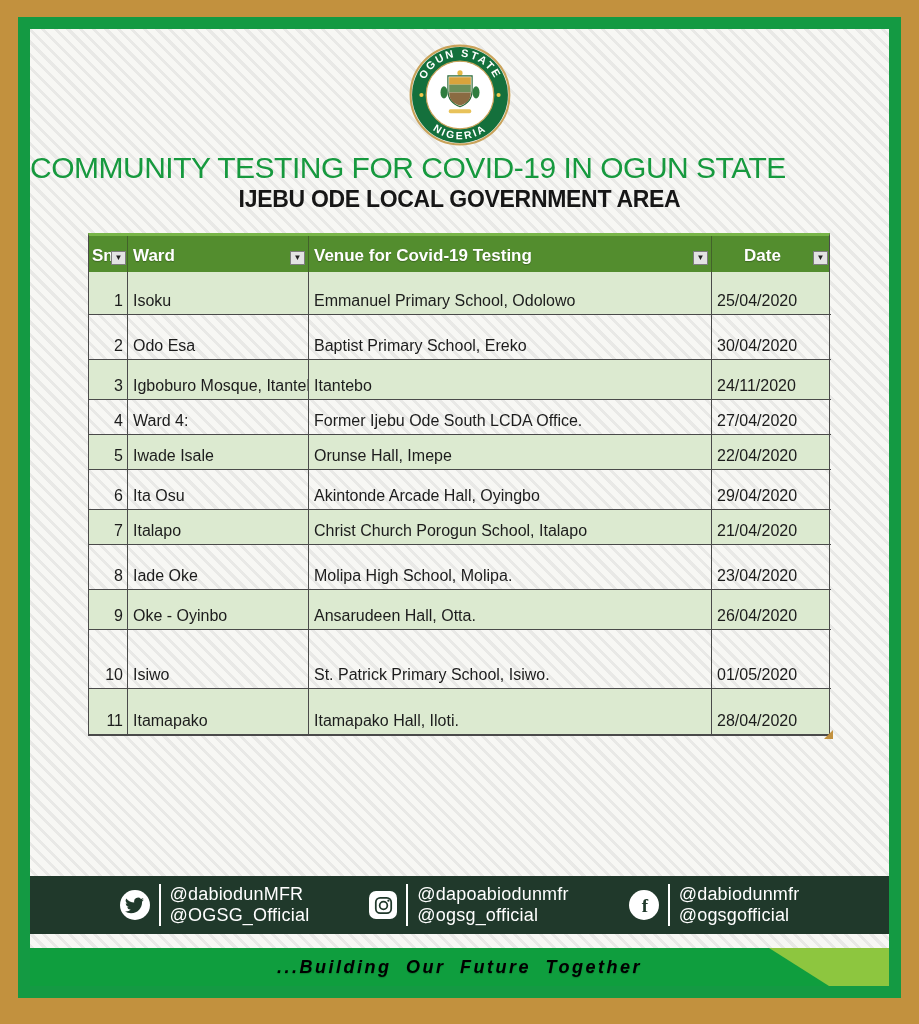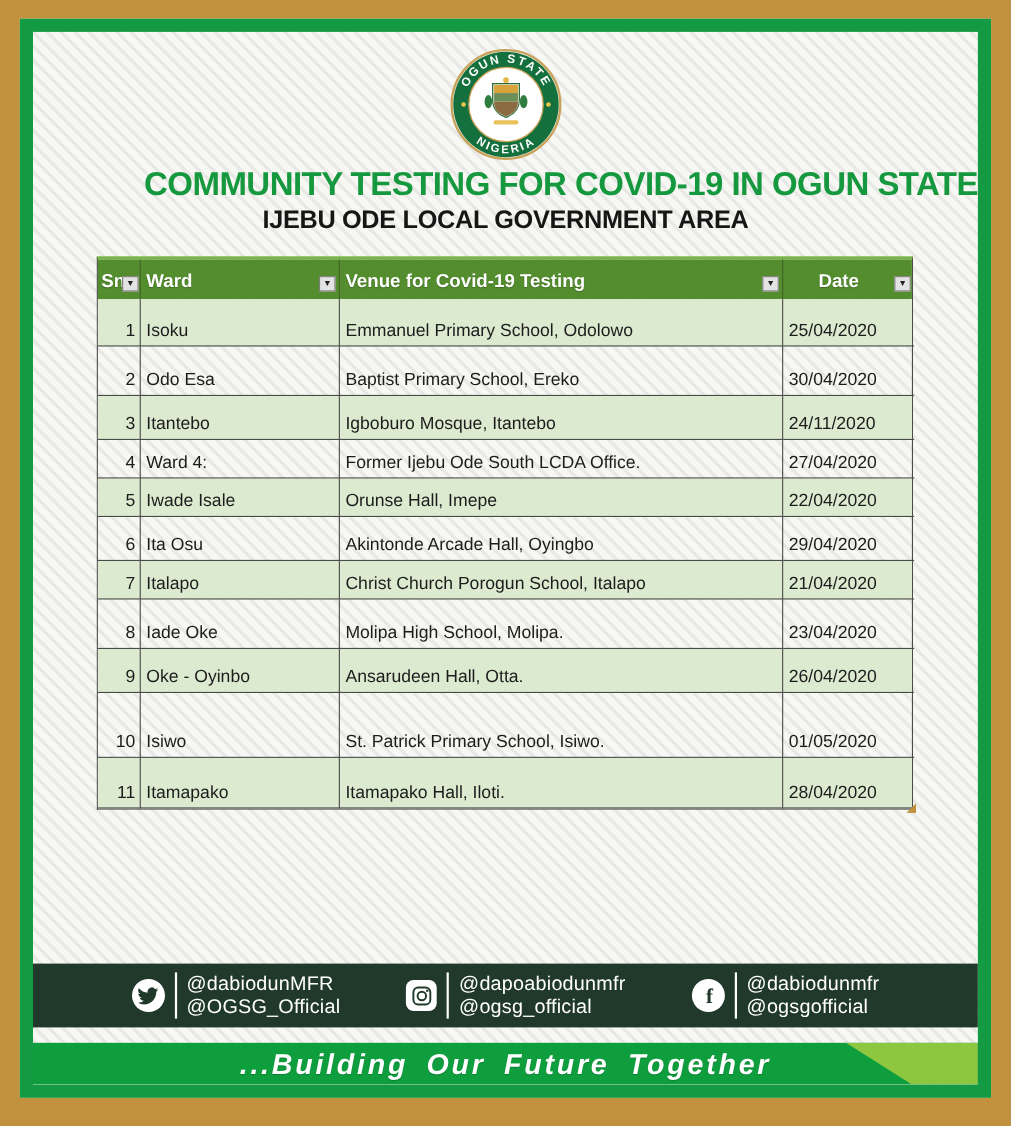--- a/index.html
+++ b/index.html
@@ -21,24 +21,24 @@
     position:relative;
     overflow:hidden;
   }
 
   
   .logo { width:104px; height:104px; margin:14px auto 0 auto; display:block; }
 
   
   .title {
     margin-top:4px;
-    text-align:right;
+    text-align:left;
     color:#16993e;
     font-size:30px;
-    font-weight:bold;
+    font-weight:normal;
     letter-spacing:-0.5px;
     white-space:nowrap;
   }
   .subtitle {
     margin-top:1px;
     text-align:center;
     color:#161616;
     font-size:23px;
     font-weight:bold;
     letter-spacing:-0.3px;
@@ -120,21 +120,21 @@
     background:#0f9e3e;
     display:flex; align-items:center; justify-content:center;
   }
   .slogan-accent {
     position:absolute; right:0; top:0; bottom:0; width:120px;
     background:#8dc63f;
     clip-path:polygon(0 0, 100% 0, 100% 100%, 50% 100%);
   }
   .slogan-text {
     position:relative; z-index:1;
-    color:#ffffff; font-size:26px; font-weight:bold; font-style:italic;
+    color:#000000; font-size:18px; font-weight:bold; font-style:italic;
     letter-spacing:2.5px; word-spacing:7px;
     text-shadow:0 1px 1px rgba(0,0,0,0.2);
   }
 </style>
 </head>
 <body>
 
 <div class="poster">
   <div class="inner">
 
@@ -196,22 +196,22 @@
 
       <div class="trow even" style="height: 45px;">
         <div class="tcell c-sn">2</div>
         <div class="tcell c-ward">Odo Esa</div>
         <div class="tcell c-venue">Baptist Primary School, Ereko</div>
         <div class="tcell c-date">30/04/2020</div>
       </div>
 
       <div class="trow odd" style="height: 40px;">
         <div class="tcell c-sn">3</div>
+        <div class="tcell c-venue">Igboburo Mosque, Itantebo</div>
         <div class="tcell c-ward">Itantebo</div>
-        <div class="tcell c-venue">Igboburo Mosque, Itantebo</div>
         <div class="tcell c-date">24/11/2020</div>
       </div>
 
       <div class="trow even" style="height: 35px;">
         <div class="tcell c-sn">4</div>
         <div class="tcell c-ward">Ward 4:</div>
         <div class="tcell c-venue">Former Ijebu Ode  South LCDA Office.</div>
         <div class="tcell c-date">27/04/2020</div>
       </div>
 

